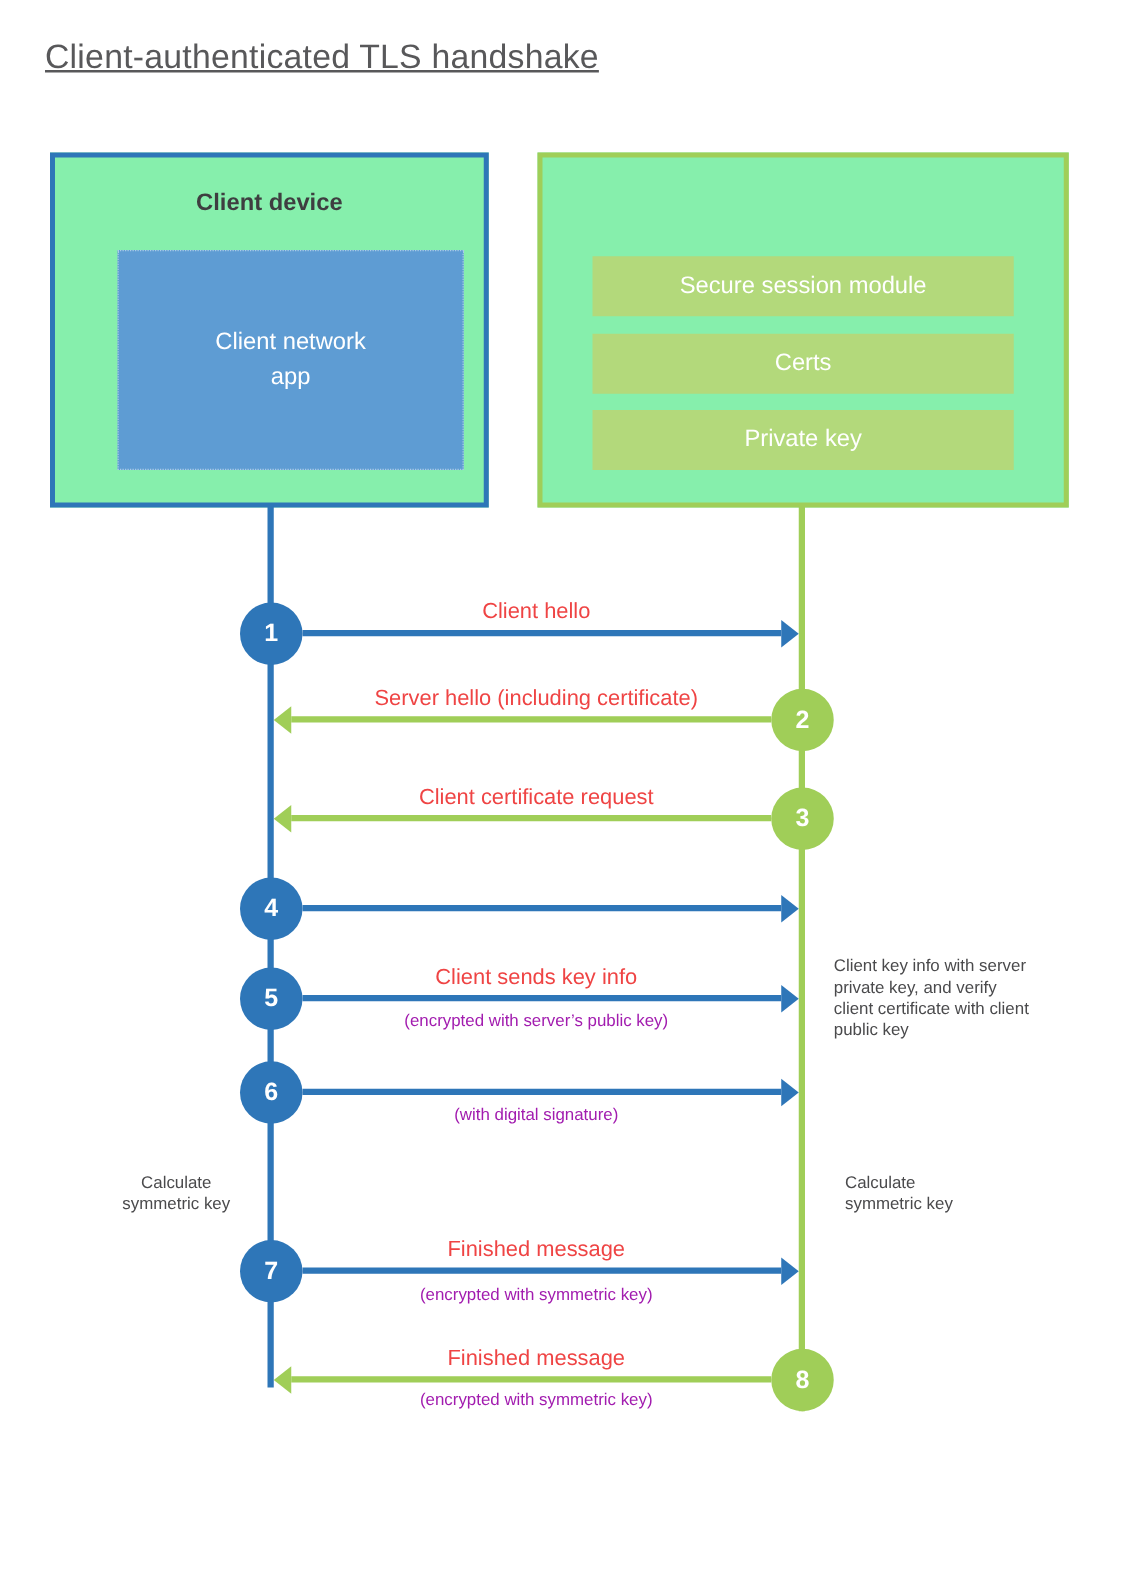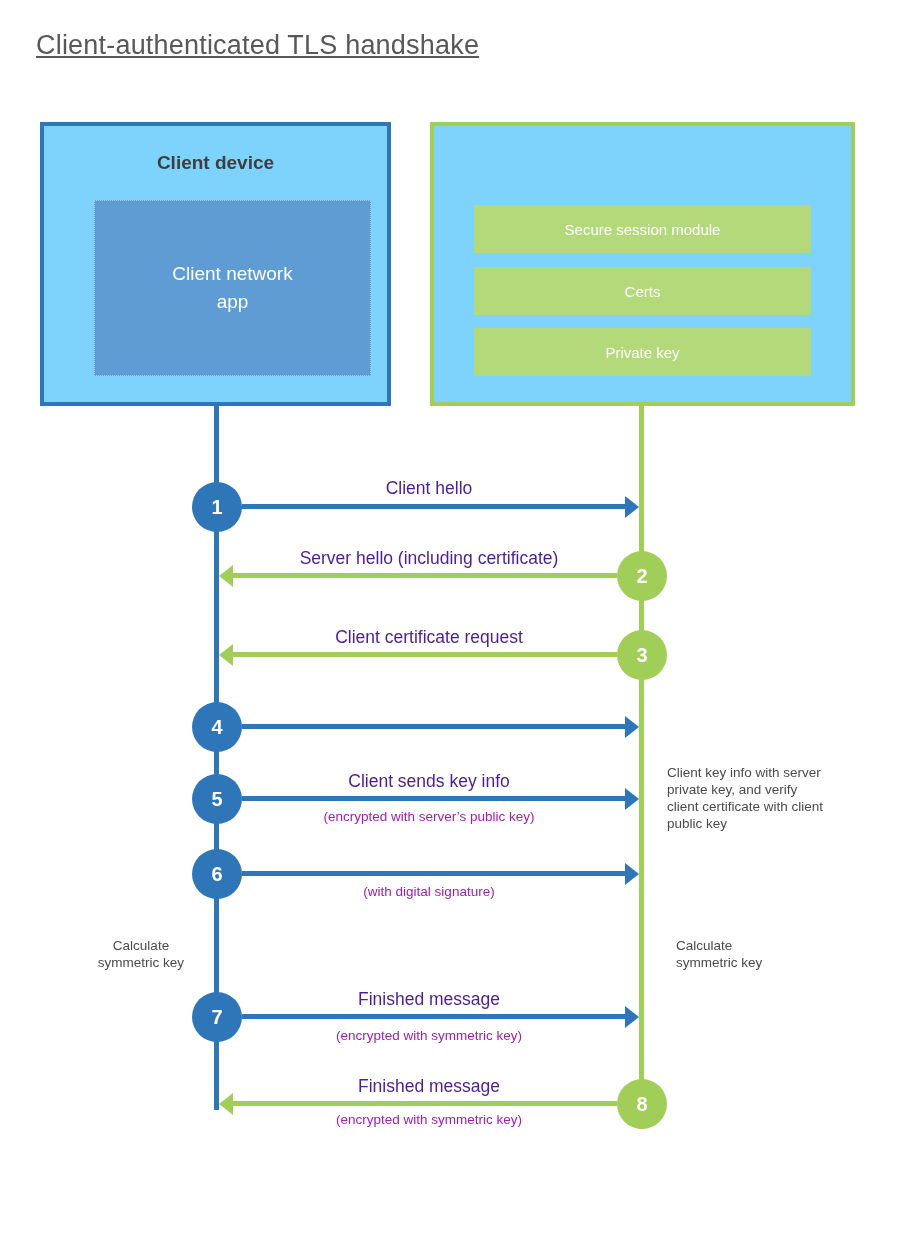--- a/index.html
+++ b/index.html
@@ -10,39 +10,39 @@
   .abs { position:absolute; }
 
   
   .page-title {
     left:36px; top:30px; font-size:27px; font-weight:400; color:#58585a;
     letter-spacing:0.2px;
     text-decoration:underline;
   }
 
   
-  .actor-box { border:4px solid; background:#7dd3fc; box-sizing:border-box; }
+  .actor-box { border:4px solid; background:#86efac; box-sizing:border-box; }
   .client-box { left:40px; top:122px; width:351px; height:284px; border-color:#2e76b8; }
   .server-box { left:430px; top:122px; width:425px; height:284px; border-color:#a0ce58; }
   .actor-title {
     position:absolute; left:0; right:0; top:26px; text-align:center;
     font-size:19px; font-weight:700; color:#3e3e40;
   }
   .app-box {
     position:absolute; left:50px; top:74px; width:277px; height:176px;
     background:#5e9cd3; border:1px dotted #aacbe8; box-sizing:border-box;
     display:flex; align-items:center; justify-content:center;
   }
   .app-box .app-label {
     max-width:155px; text-align:center; color:#ffffff; font-size:19px; line-height:28px;
   }
   .module-bar {
     position:absolute; left:40px; width:337px; height:48px; background:#b3d97b;
     display:flex; align-items:center; justify-content:center;
-    color:#ffffff; font-size:15px;
+    color:#ffffff; font-size:19px;
   }
 
   
   .lifeline { width:5px; }
   .lifeline.blue  { left:214px; top:404px; height:706px; background:#2e76b8; }
   .lifeline.green { left:639px; top:404px; height:725px; background:#a0ce58; }
 
   
   .circle {
     width:50px; height:50px; border-radius:50%;
@@ -66,21 +66,21 @@
   }
   .arrow.left::after {
     right:100%;
     border-top:11px solid transparent; border-bottom:11px solid transparent;
     border-right:14px solid #a0ce58;
   }
 
   
   .msg-label {
     left:219px; width:420px; text-align:center;
-    font-size:17.5px; color:#4c1d95;
+    font-size:17.5px; color:#ef4444;
   }
   .msg-sub {
     left:219px; width:420px; text-align:center;
     font-size:13.5px; color:#a21caf;
   }
 
   
   .side-note { font-size:13.5px; color:#4a4a4c; line-height:17px; }
   .note-decrypt { left:667px; top:764px; width:162px; text-align:left; }
   .note-calc-left  { left:92px;  top:937px; width:98px; text-align:center; }

